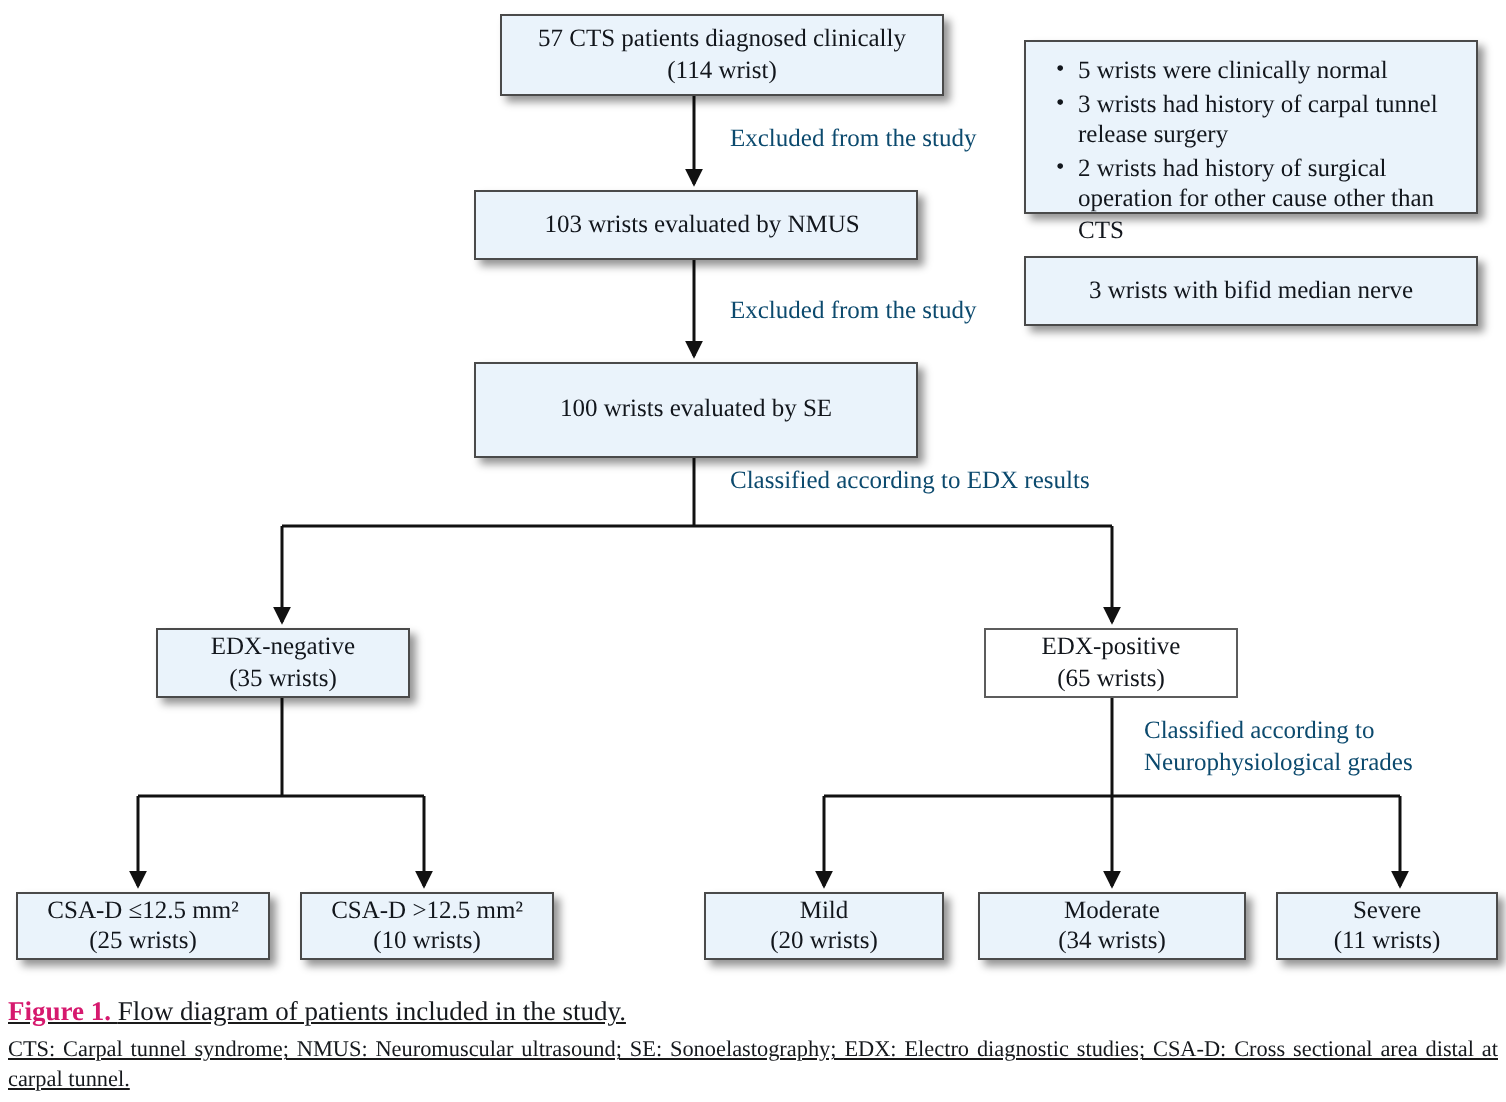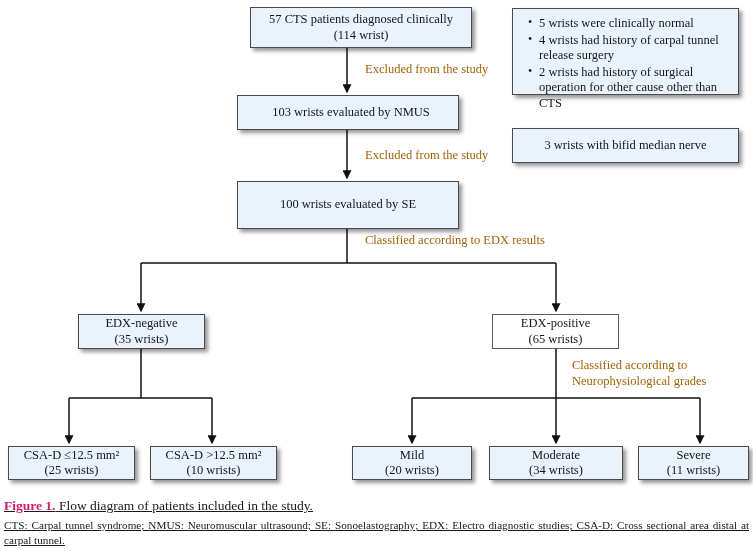--- a/index.html
+++ b/index.html
@@ -84,21 +84,21 @@
     top: -1px;
     font-size: 12px;
   }
 
   
   .edge-label {
     position: absolute;
     z-index: 4;
     font-size: 12.5px;
     line-height: 1.25;
-    color: #a16207;
+    color: #0c4a6e;
     white-space: nowrap;
     background: transparent;
   }
 
   
   #caption {
     position: absolute;
     left: 4px;
     top: 497px;
     width: 745px;
@@ -201,24 +201,24 @@
   <div class="node" style="left:489px; top:446px; width:134px; height:34px;">
     <span class="l1">Moderate</span>
     <span class="l2">(34 wrists)</span>
   </div>
 
   <div class="node" style="left:638px; top:446px; width:111px; height:34px;">
     <span class="l1">Severe</span>
     <span class="l2">(11 wrists)</span>
   </div>
 
-  <div class="node listnode" style="left:512px; top:8px; width:227px; height:87px;font-family:Liberation Serif, serif;">
+  <div class="node listnode" style="left:512px; top:20px; width:227px; height:87px;font-family:Liberation Serif, serif;">
     <ul>
       <li>5 wrists were clinically normal</li>
-      <li>4 wrists had history of carpal tunnel release surgery</li>
+      <li>3 wrists had history of carpal tunnel release surgery</li>
       <li>2 wrists had history of surgical operation for other cause other than CTS</li>
     </ul>
   </div>
 
   <div class="node" style="left:512px; top:128px; width:227px; height:35px;text-align:center;">
     <span class="l1">3 wrists with bifid median nerve</span>
   </div>
 
   <div class="edge-label" style="left:365px; top:62px;">Excluded from the study</div>
 

